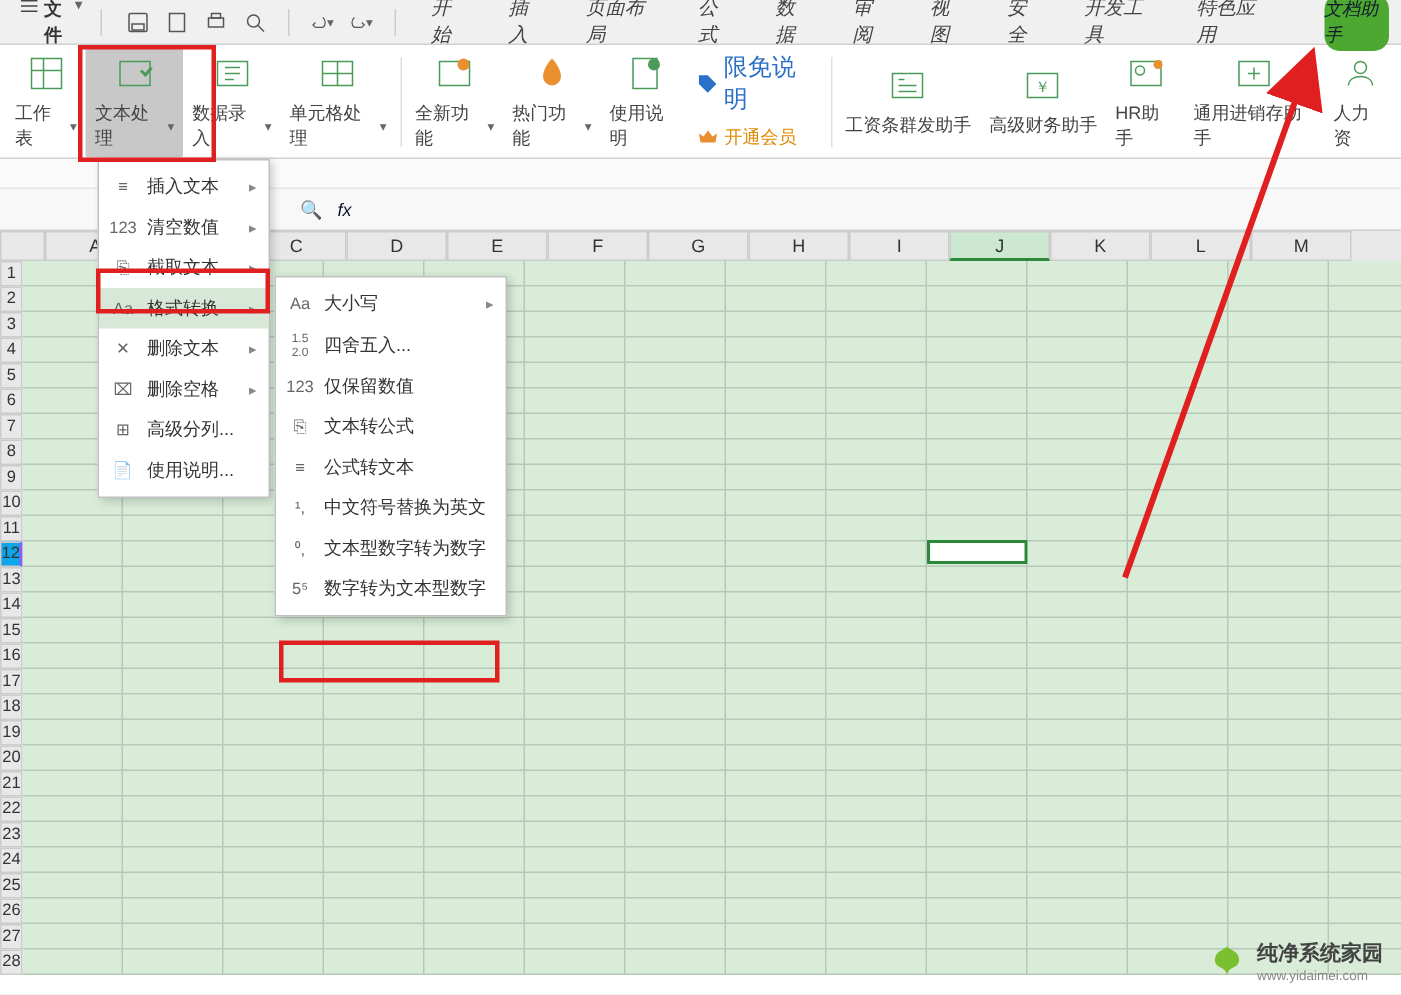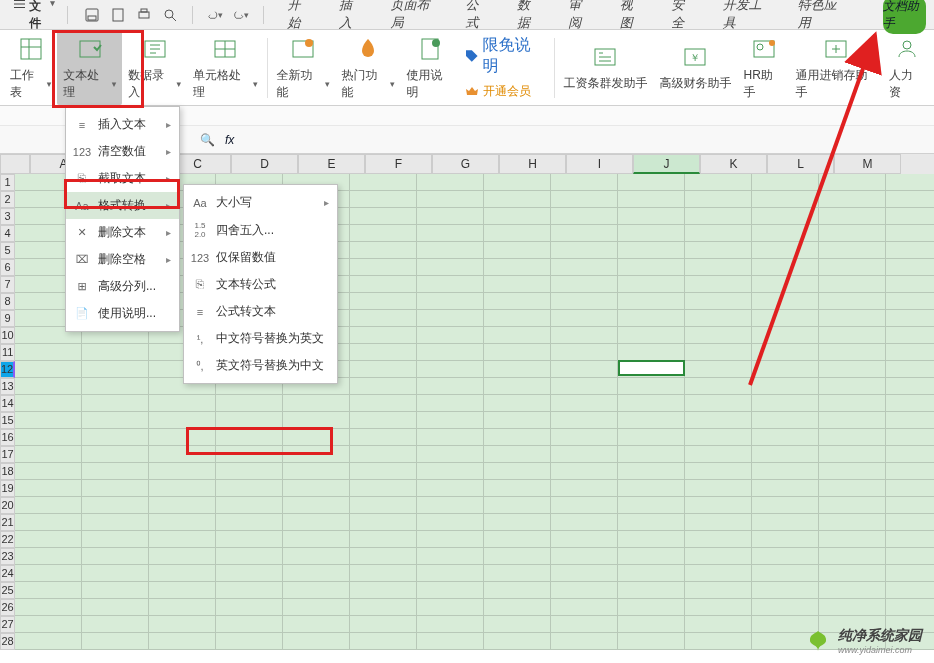--- a/index.html
+++ b/index.html
@@ -63,21 +63,21 @@
     .menu-item.highlighted { background: #d8e8d8; }
     .menu-icon { width: 16px; display: flex; align-items: center; justify-content: center; font-size: 11px; color: #666; }
     .menu-arrow { margin-left: auto; font-size: 10px; color: #888; }
     
     
     .red-arrow { position: absolute; top: 30px; left: 745px; width: 140px; height: 360px; z-index: 60; pointer-events: none; }
     
     
     .watermark { position: absolute; bottom: 8px; right: 12px; display: flex; align-items: center; gap: 6px; z-index: 200; }
     .wm-logo { width: 28px; height: 28px; }
-    .wm-text { display: flex; flex-direction: column; font-style: italic; }
+    .wm-text { display: flex; flex-direction: column; }
     .wm-cn { color: #434343; font-size: 14px; font-weight:bold; }
     .wm-url { color: #888; font-size: 9px; }
     
     .ribbon-sep { width: 1px; height: 60px; background: #e0e0e0; margin: 0 3px; }
     .small-links { display: flex; flex-direction: column; gap: 6px; padding: 4px 6px; }
   </style>
 </head>
 <body>
 
 <div class="menubar">
@@ -864,21 +864,25 @@
   <div class="menu-item">
       <span class="menu-icon">≡</span>
       <span>公式转文本</span>
     </div>
   <div class="menu-item">
       <span class="menu-icon">¹,</span>
       <span>中文符号替换为英文</span>
     </div>
   <div class="menu-item">
       <span class="menu-icon">⁰,</span>
-      <span>英文符号替换为中文</span>
+      <span>文本型数字转为数字</span>
+    </div>
+  <div class="menu-item">
+      <span class="menu-icon">5⁵</span>
+      <span>数字转为文本型数字</span>
     </div>
 </div>
 
 <div class="highlight-box highlight-1"></div>
 <div class="highlight-box highlight-2"></div>
 <div class="highlight-box highlight-3"></div>
 
 <svg class="red-arrow" viewBox="0 0 140 360">
   <defs>
       <marker id="ah" markerWidth="12" markerHeight="12" refX="9" refY="5" orient="auto">

